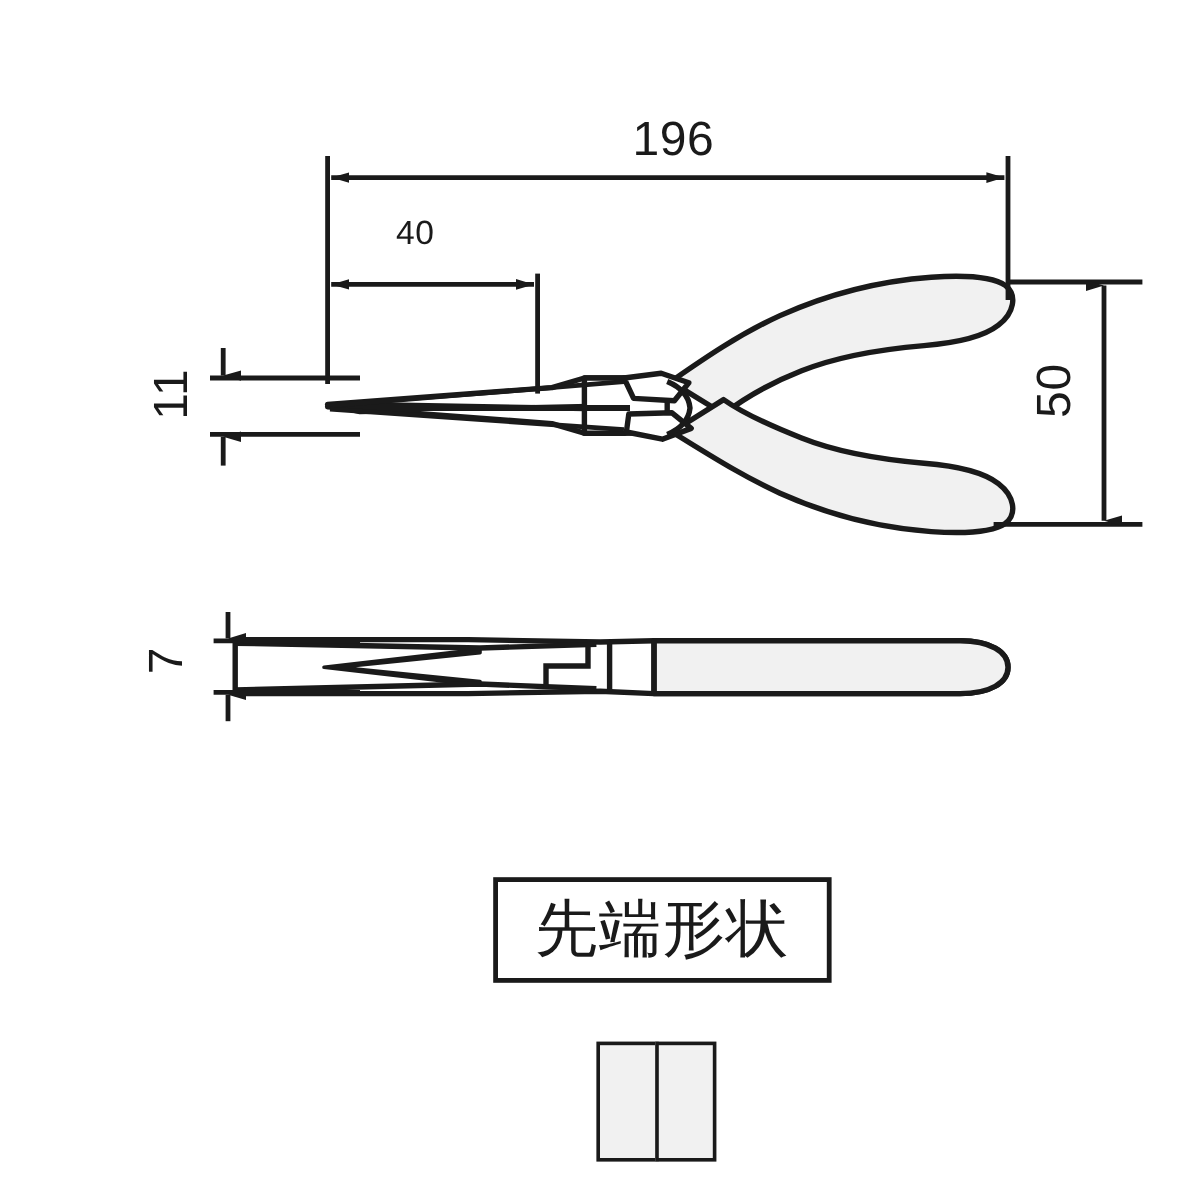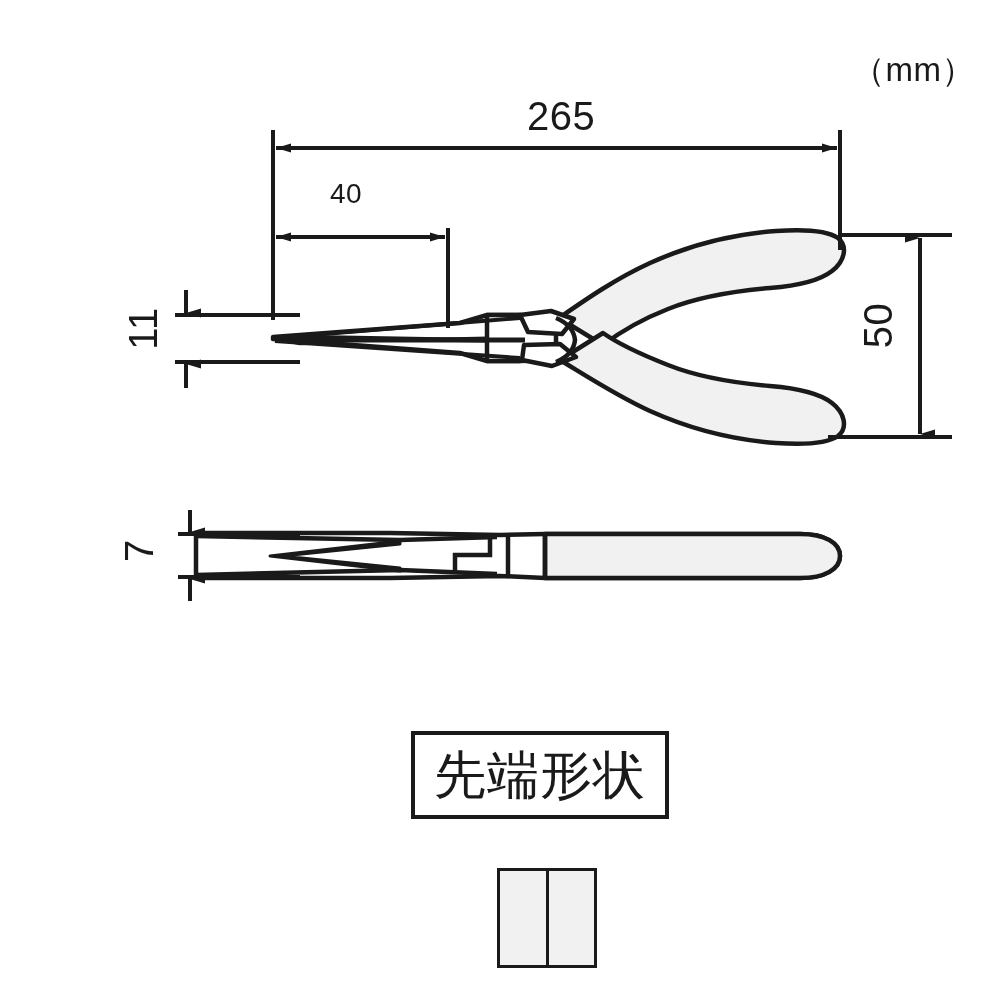--- a/index.html
+++ b/index.html
@@ -68,21 +68,21 @@
     left: 128px;
     top: 528px;
     font-size: 40px;
     transform: rotate(-90deg);
     transform-origin: center center;
   }
   #tip-shape-box {
     position: absolute;
     left: 411px;
     top: 731px;
-    width: 258px;
+    width: 282px;
     height: 88px;
     border: 4px solid #1a1a1a;
     background: #ffffff;
     box-sizing: border-box;
     display: flex;
     align-items: center;
     justify-content: center;
   }
   #tip-shape-label {
     font-family: "DejaVu Sans", sans-serif;
@@ -238,23 +238,22 @@
     </g>
 
     <g>
       <line x1="178" y1="534" x2="300" y2="534" stroke="#1a1a1a" stroke-width="4"></line>
       <line x1="178" y1="577" x2="300" y2="577" stroke="#1a1a1a" stroke-width="4"></line>
       <line x1="190" y1="510" x2="190" y2="532" stroke="#1a1a1a" stroke-width="4" marker-end="url(#arrD)"></line>
       <line x1="190" y1="601" x2="190" y2="579" stroke="#1a1a1a" stroke-width="4" marker-end="url(#arrU)"></line>
     </g>
   </svg>
 
-  <div class="dim-text" id="unit-label">（mm）</div>
-
-  <div class="dim-text" id="dim-143-text">265</div>
+
+  <div class="dim-text" id="dim-143-text">196</div>
 
   <div class="dim-text" id="dim-40-text">40</div>
 
   <div class="dim-text" id="dim-11-text">11</div>
 
   <div class="dim-text" id="dim-50-text">50</div>
 
   <div class="dim-text" id="dim-7-text">7</div>
 
   <div id="tip-shape-box">

